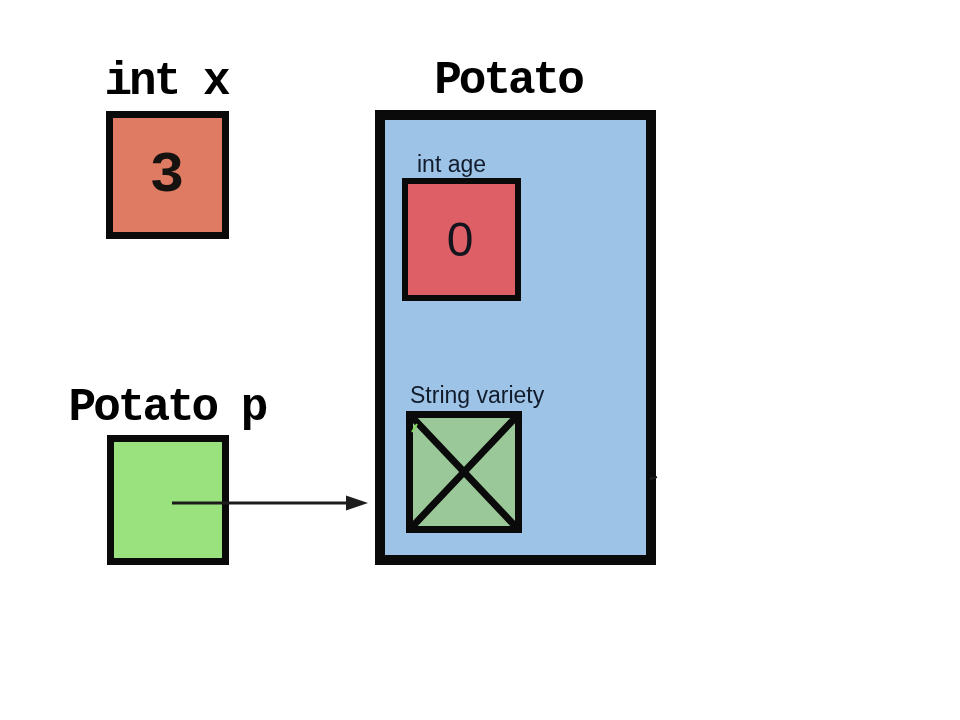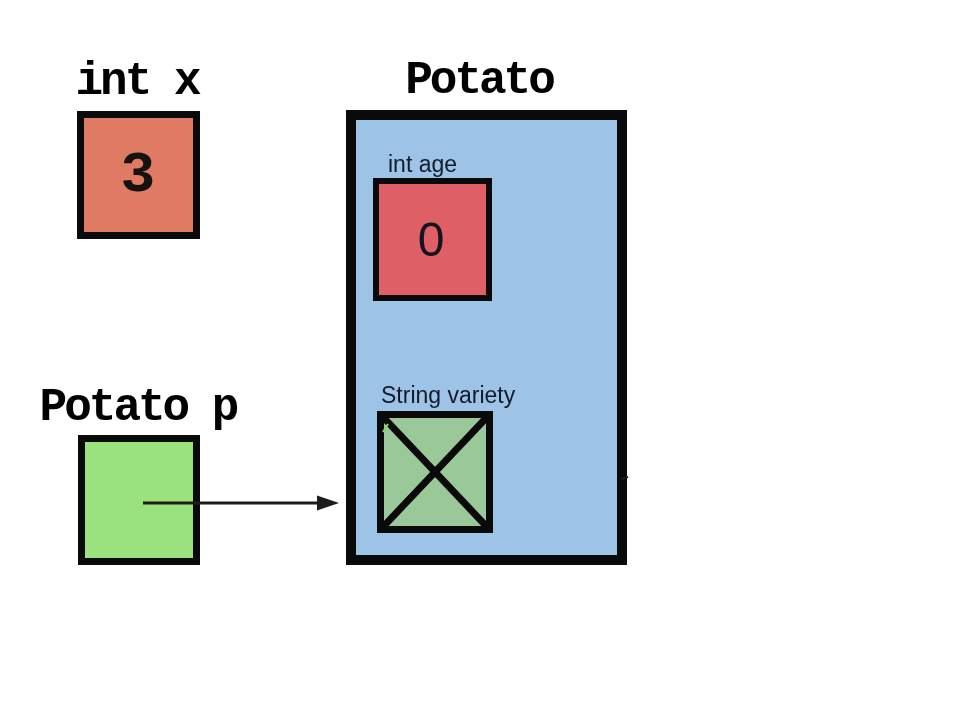--- a/index.html
+++ b/index.html
@@ -8,20 +8,21 @@
     background: #ffffff;
     width: 960px;
     height: 720px;
     overflow: hidden;
   }
   .stage {
     position: relative;
     width: 800px;
     height: 720px;
     font-family: "Liberation Sans", sans-serif;
+    margin-left: 29px;
   }
   svg { display: block; }
   
   .title {
     font-family: "Liberation Mono", monospace;
     font-weight: bold;
     font-size: 46px;
     letter-spacing: -3px;
     fill: #000000;
   }

